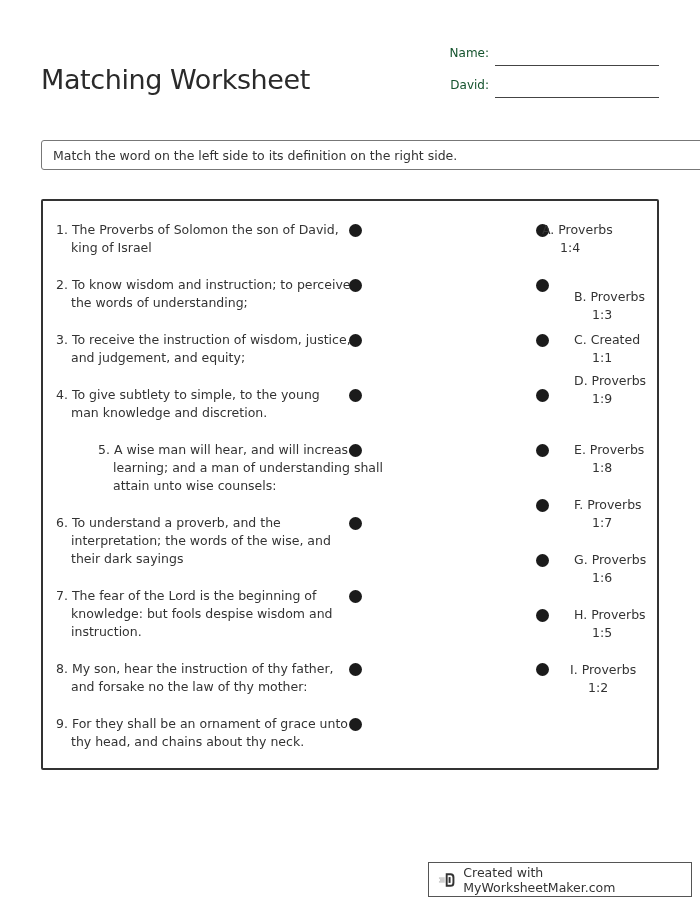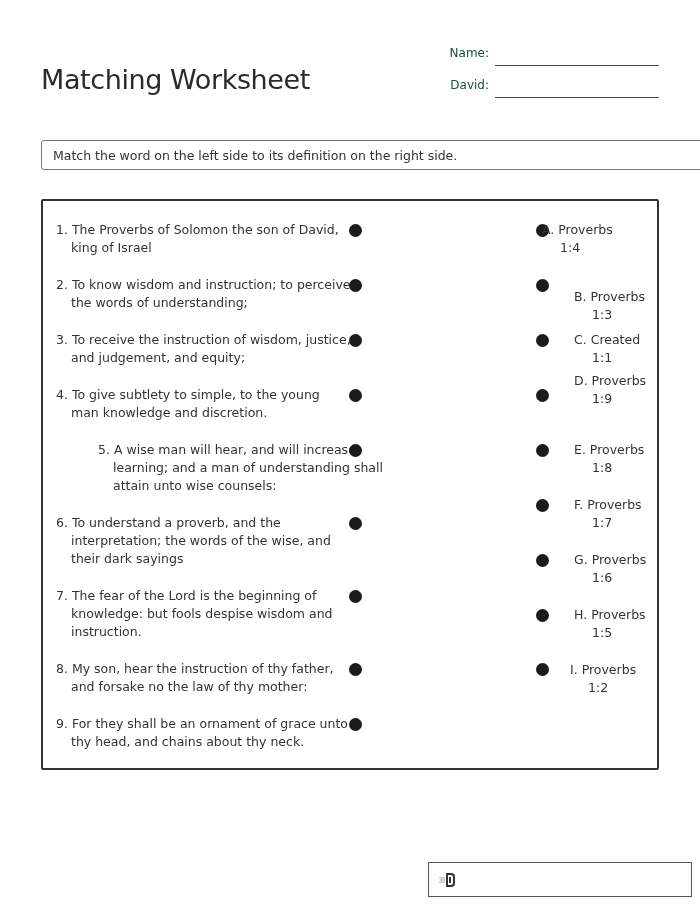--- a/index.html
+++ b/index.html
@@ -83,14 +83,15 @@
 
   <div class="footer">
     <svg class="logo" viewBox="0 0 20 20">
       <line x1="1" y1="8" x2="7" y2="8" stroke="#aaa" stroke-width="1"></line>
       <line x1="2" y1="10" x2="7" y2="10" stroke="#999" stroke-width="1"></line>
       <line x1="1" y1="12" x2="7" y2="12" stroke="#aaa" stroke-width="1"></line>
       <path d="M8 3 L13 3 Q17 3 17 7 L17 13 Q17 17 13 17 L8 17 Z" fill="#333"></path>
       <path d="M10 5 L13 5 Q15 5 15 8 L15 12 Q15 15 13 15 L10 15 Z" fill="#fff"></path>
       <rect x="11" y="7" width="2" height="6" fill="#333"></rect>
     </svg>
+    <span>Created with MyWorksheetMaker.com</span>
   </div>
 </div>
 
 </body></html>

